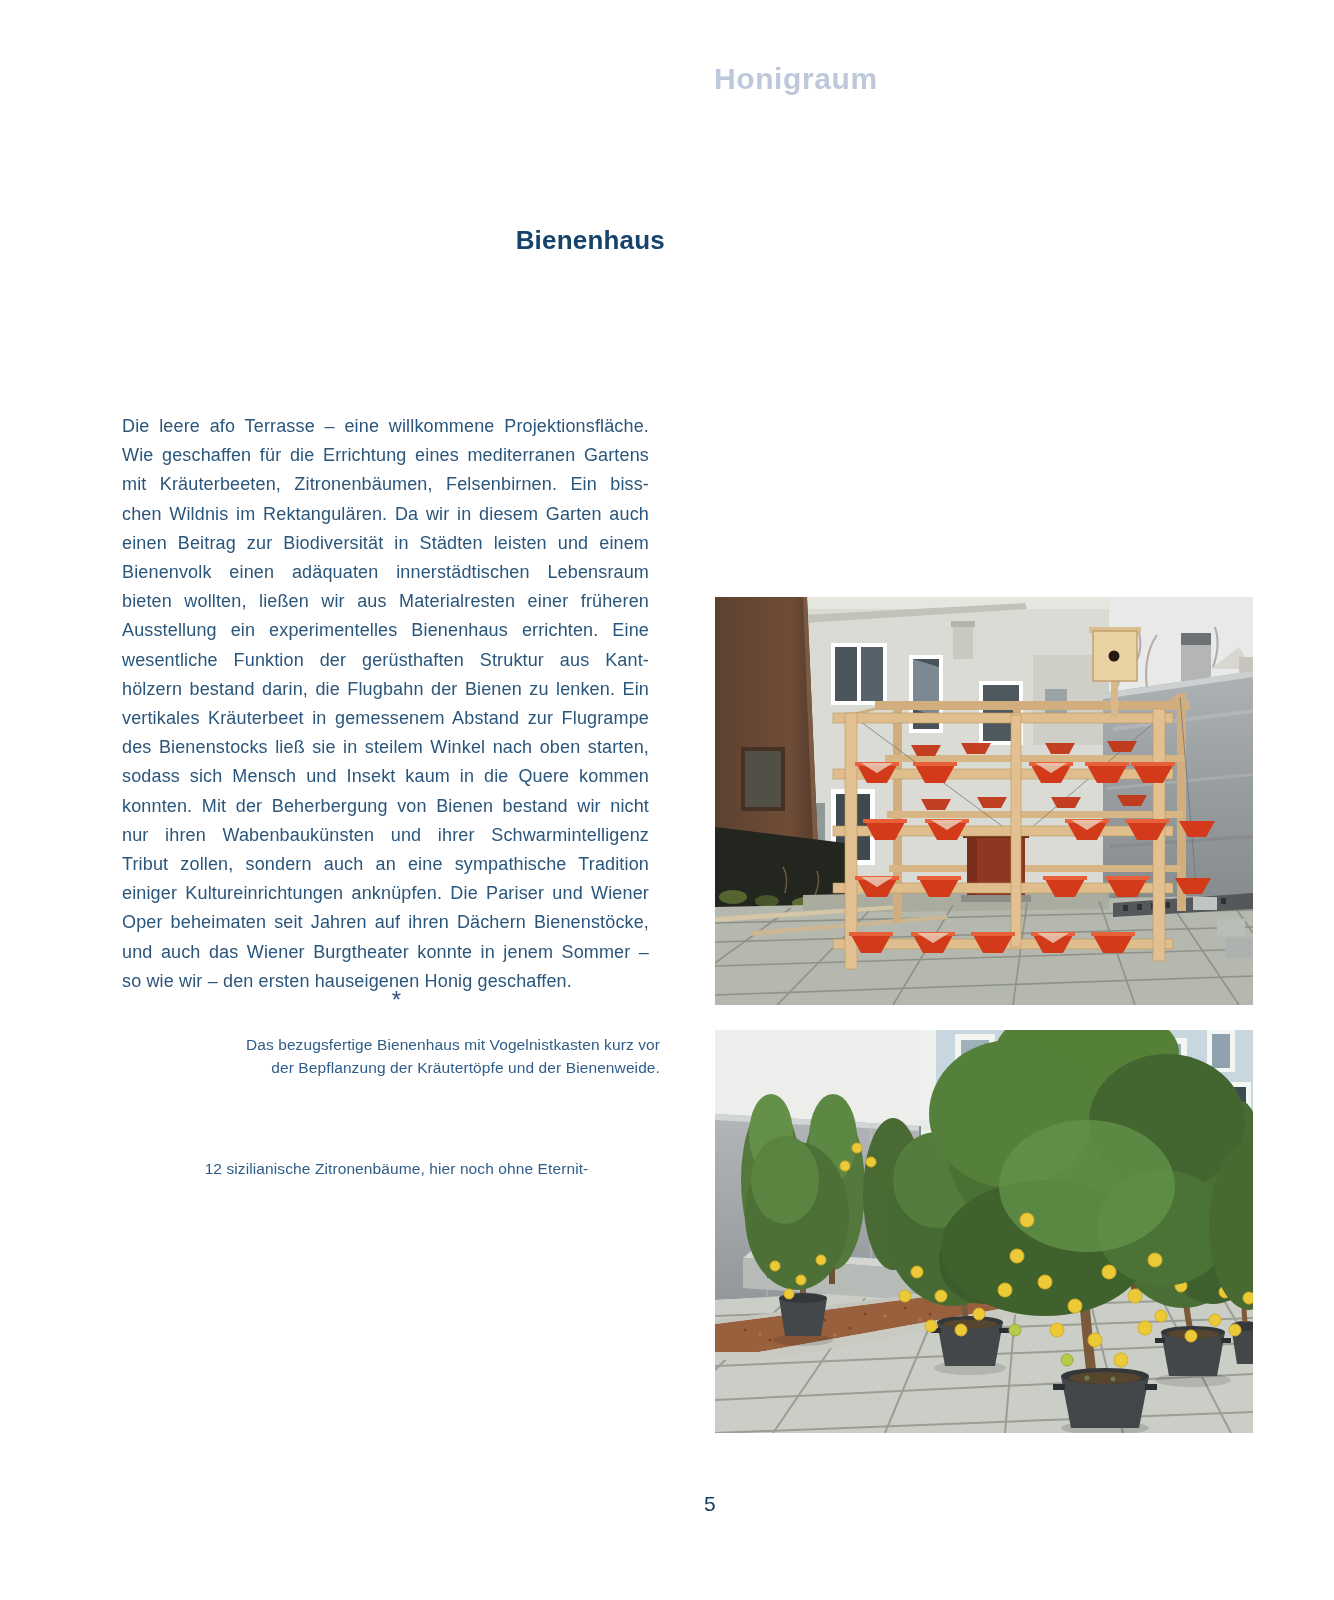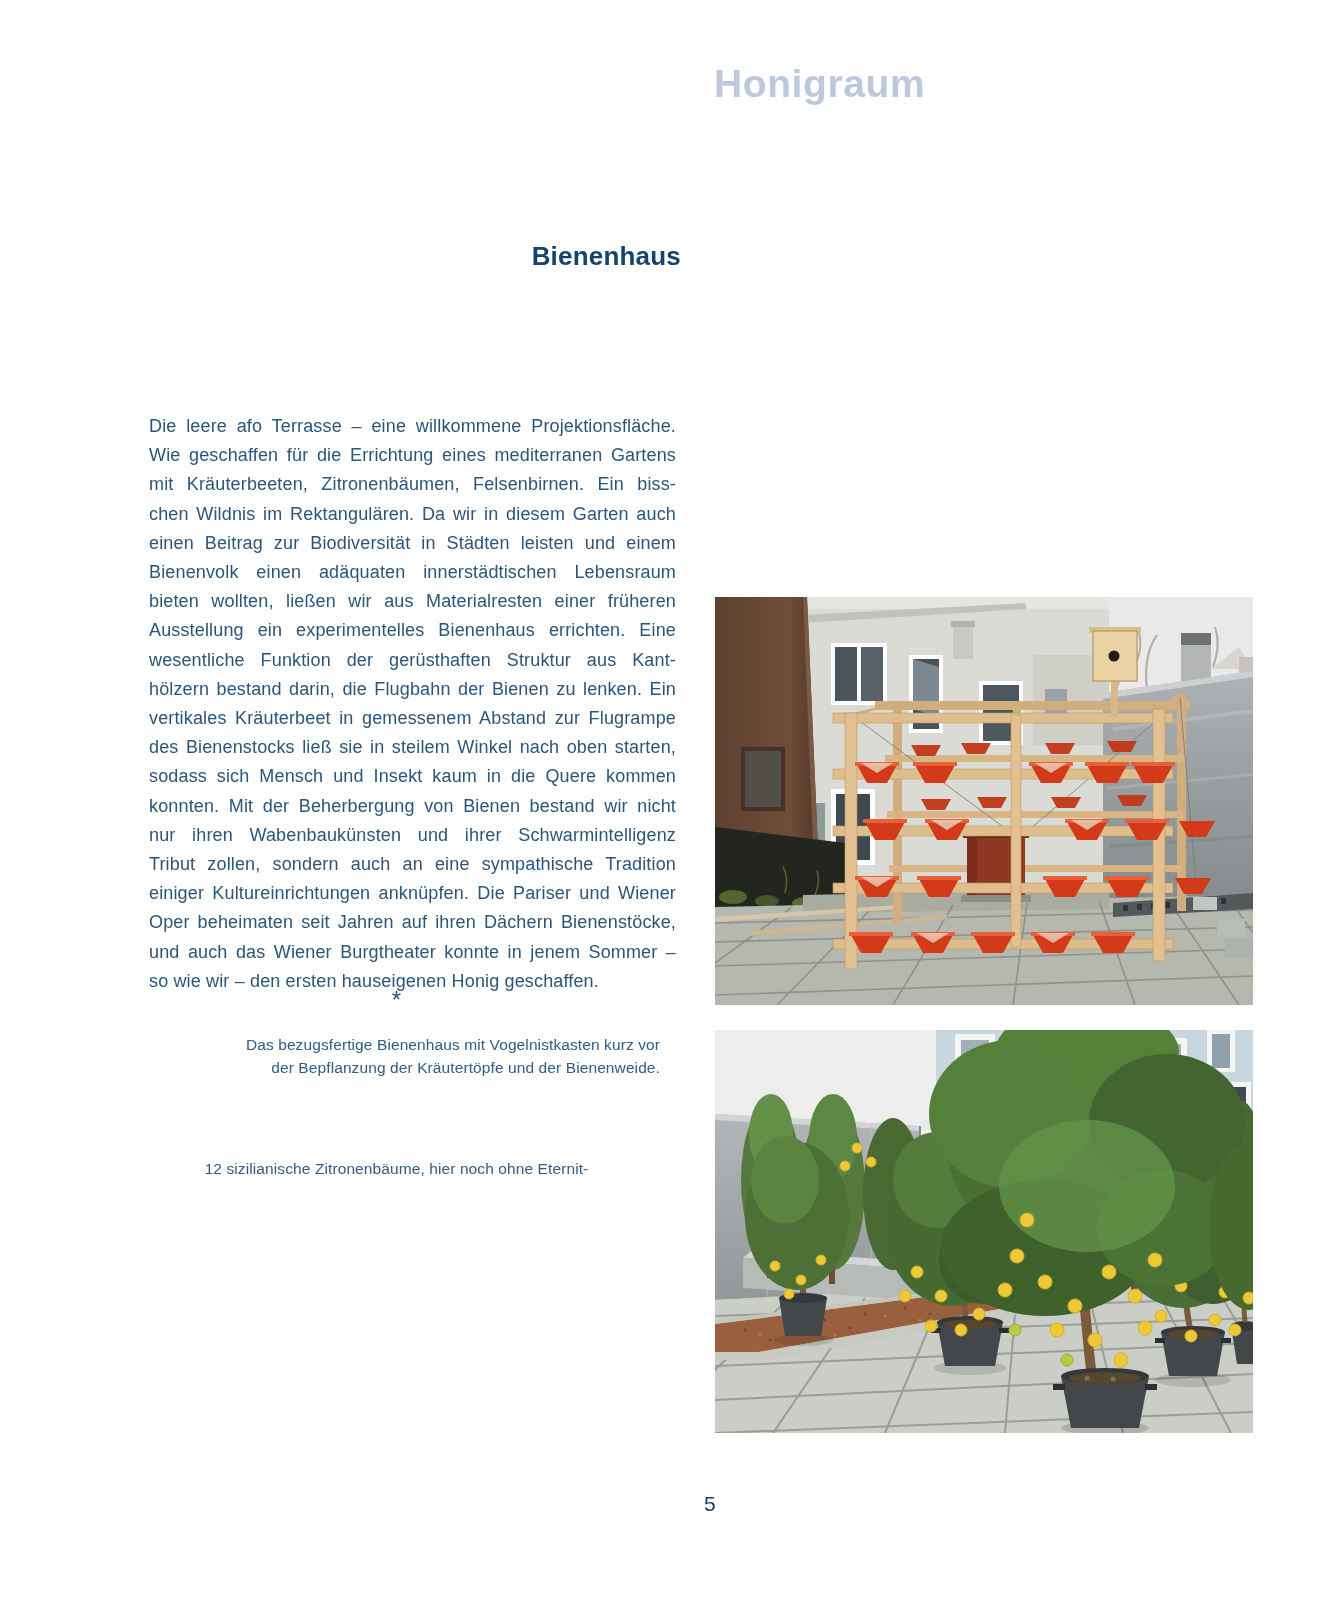--- a/index.html
+++ b/index.html
@@ -2,28 +2,28 @@
 <html><head>
 <meta charset="utf-8">
 <style>
   html,body { margin:0; padding:0; background:#ffffff; }
   .page {
     position:relative; width:1334px; height:1600px; background:#ffffff;
     font-family:"Liberation Sans", sans-serif; overflow:hidden;
   }
   .running-head {
     position:absolute; left:714px; top:62px;
-    font-size:39px; font-weight:bold; letter-spacing:0.6px; color:#bdc9da;
+    font-size:30px; font-weight:bold; letter-spacing:0.6px; color:#bdc9da;
   }
   .article-title {
     position:absolute; left:340px; top:225px; width:325px; text-align:right;
     font-size:26px; font-weight:bold; color:#16436b; letter-spacing:0.2px;
   }
   .bodytext {
-    position:absolute; left:149px; top:412px; width:527px;
+    position:absolute; left:122px; top:412px; width:527px;
     font-size:18px; line-height:29.2px; color:#2b567c; letter-spacing:0.15px;
   }
   .bodytext .tline { text-align:justify; text-align-last:justify; white-space:normal; }
   .bodytext .tline.last { text-align-last:left; }
   .asterisk-divider {
     position:absolute; left:133px; top:986px; width:527px; text-align:center;
     font-size:24px; color:#2b567c;
   }
   .caption {
     position:absolute; left:133px; width:527px; text-align:right;
@@ -40,21 +40,21 @@
   .photo-2 { left:715px; top:1030px; width:538px; height:403px; }
   figure svg { display:block; width:100%; height:100%; }
 </style>
 </head>
 <body>
 
 <div class="page">
 
   <div class="running-head">Honigraum</div>
 
-  <h1 class="article-title" style="margin:16px;">Bienenhaus</h1>
+  <h1 class="article-title" style="margin:0;">Bienenhaus</h1>
 
   <div class="bodytext">
       <div class="tline">Die leere afo Terrasse – eine willkommene Projektionsfläche.</div>
       <div class="tline">Wie geschaffen für die Errichtung eines mediterranen Gartens</div>
       <div class="tline">mit Kräuterbeeten, Zitronenbäumen, Felsenbirnen. Ein biss-</div>
       <div class="tline">chen Wildnis im Rektangulären. Da wir in diesem Garten auch</div>
       <div class="tline">einen Beitrag zur Biodiversität in Städten leisten und einem</div>
       <div class="tline">Bienenvolk einen adäquaten innerstädtischen Lebensraum</div>
       <div class="tline">bieten wollten, ließen wir aus Materialresten einer früheren</div>
       <div class="tline">Ausstellung ein experimentelles Bienenhaus errichten. Eine</div>

